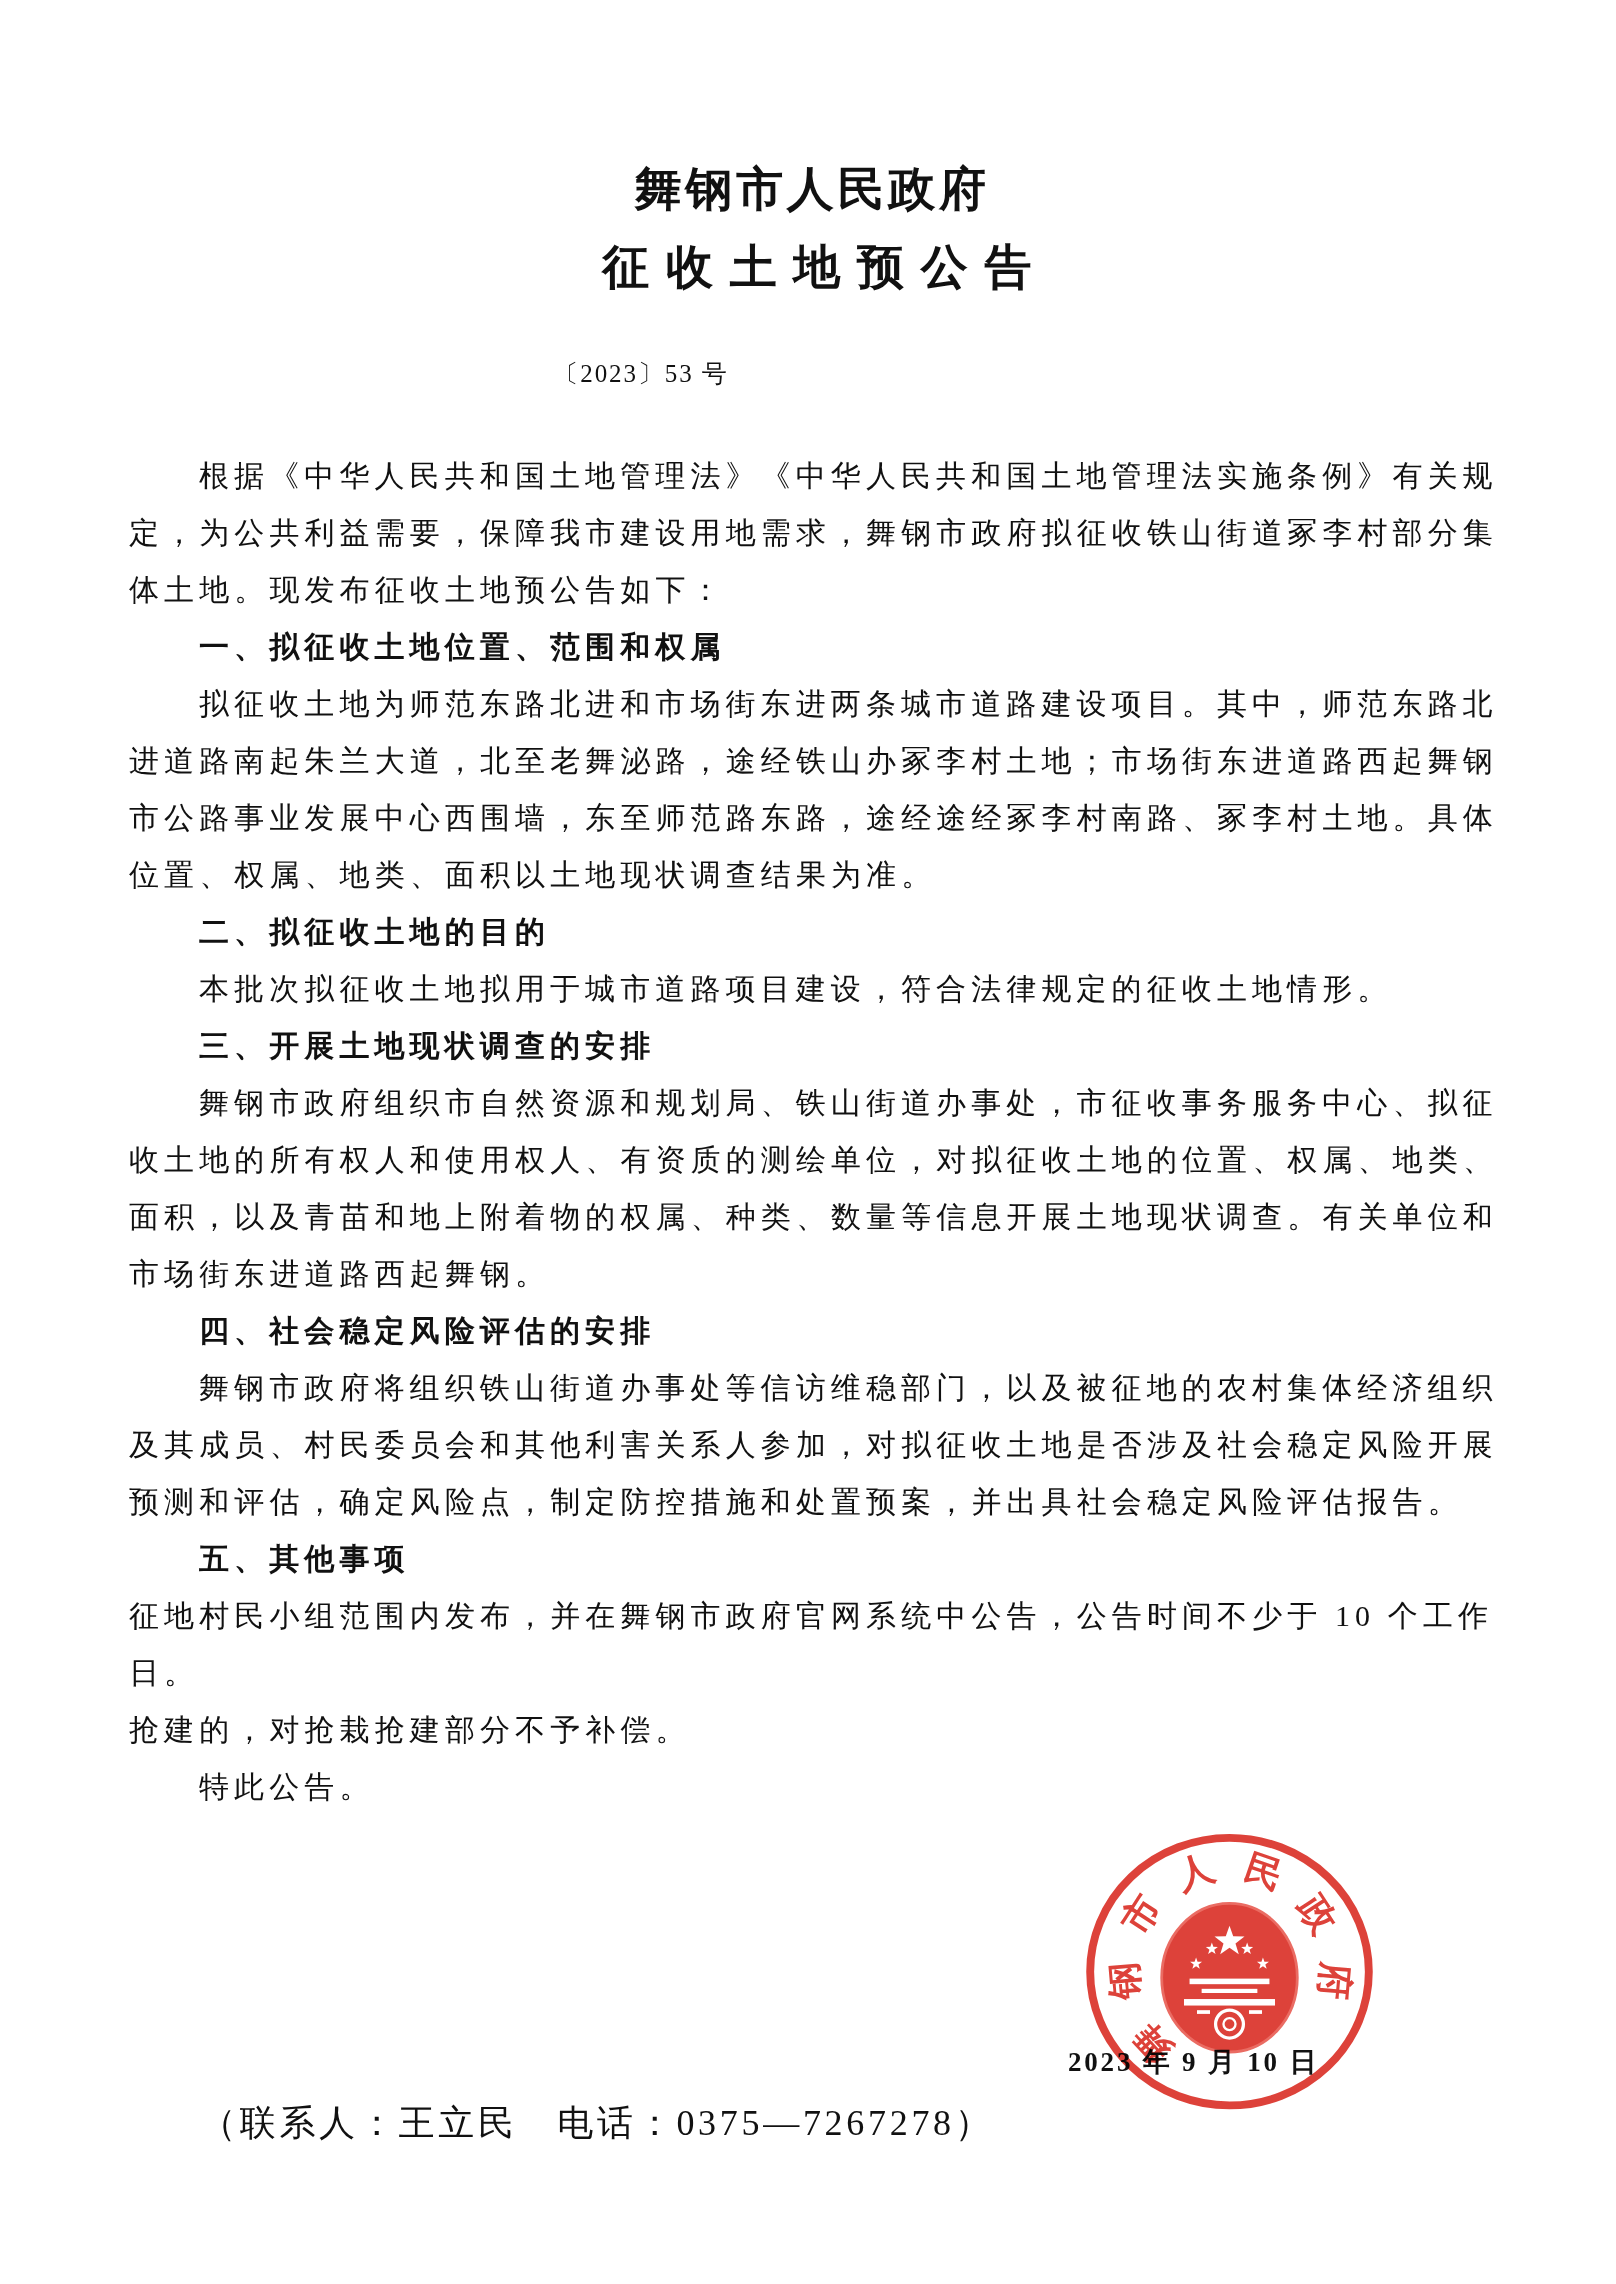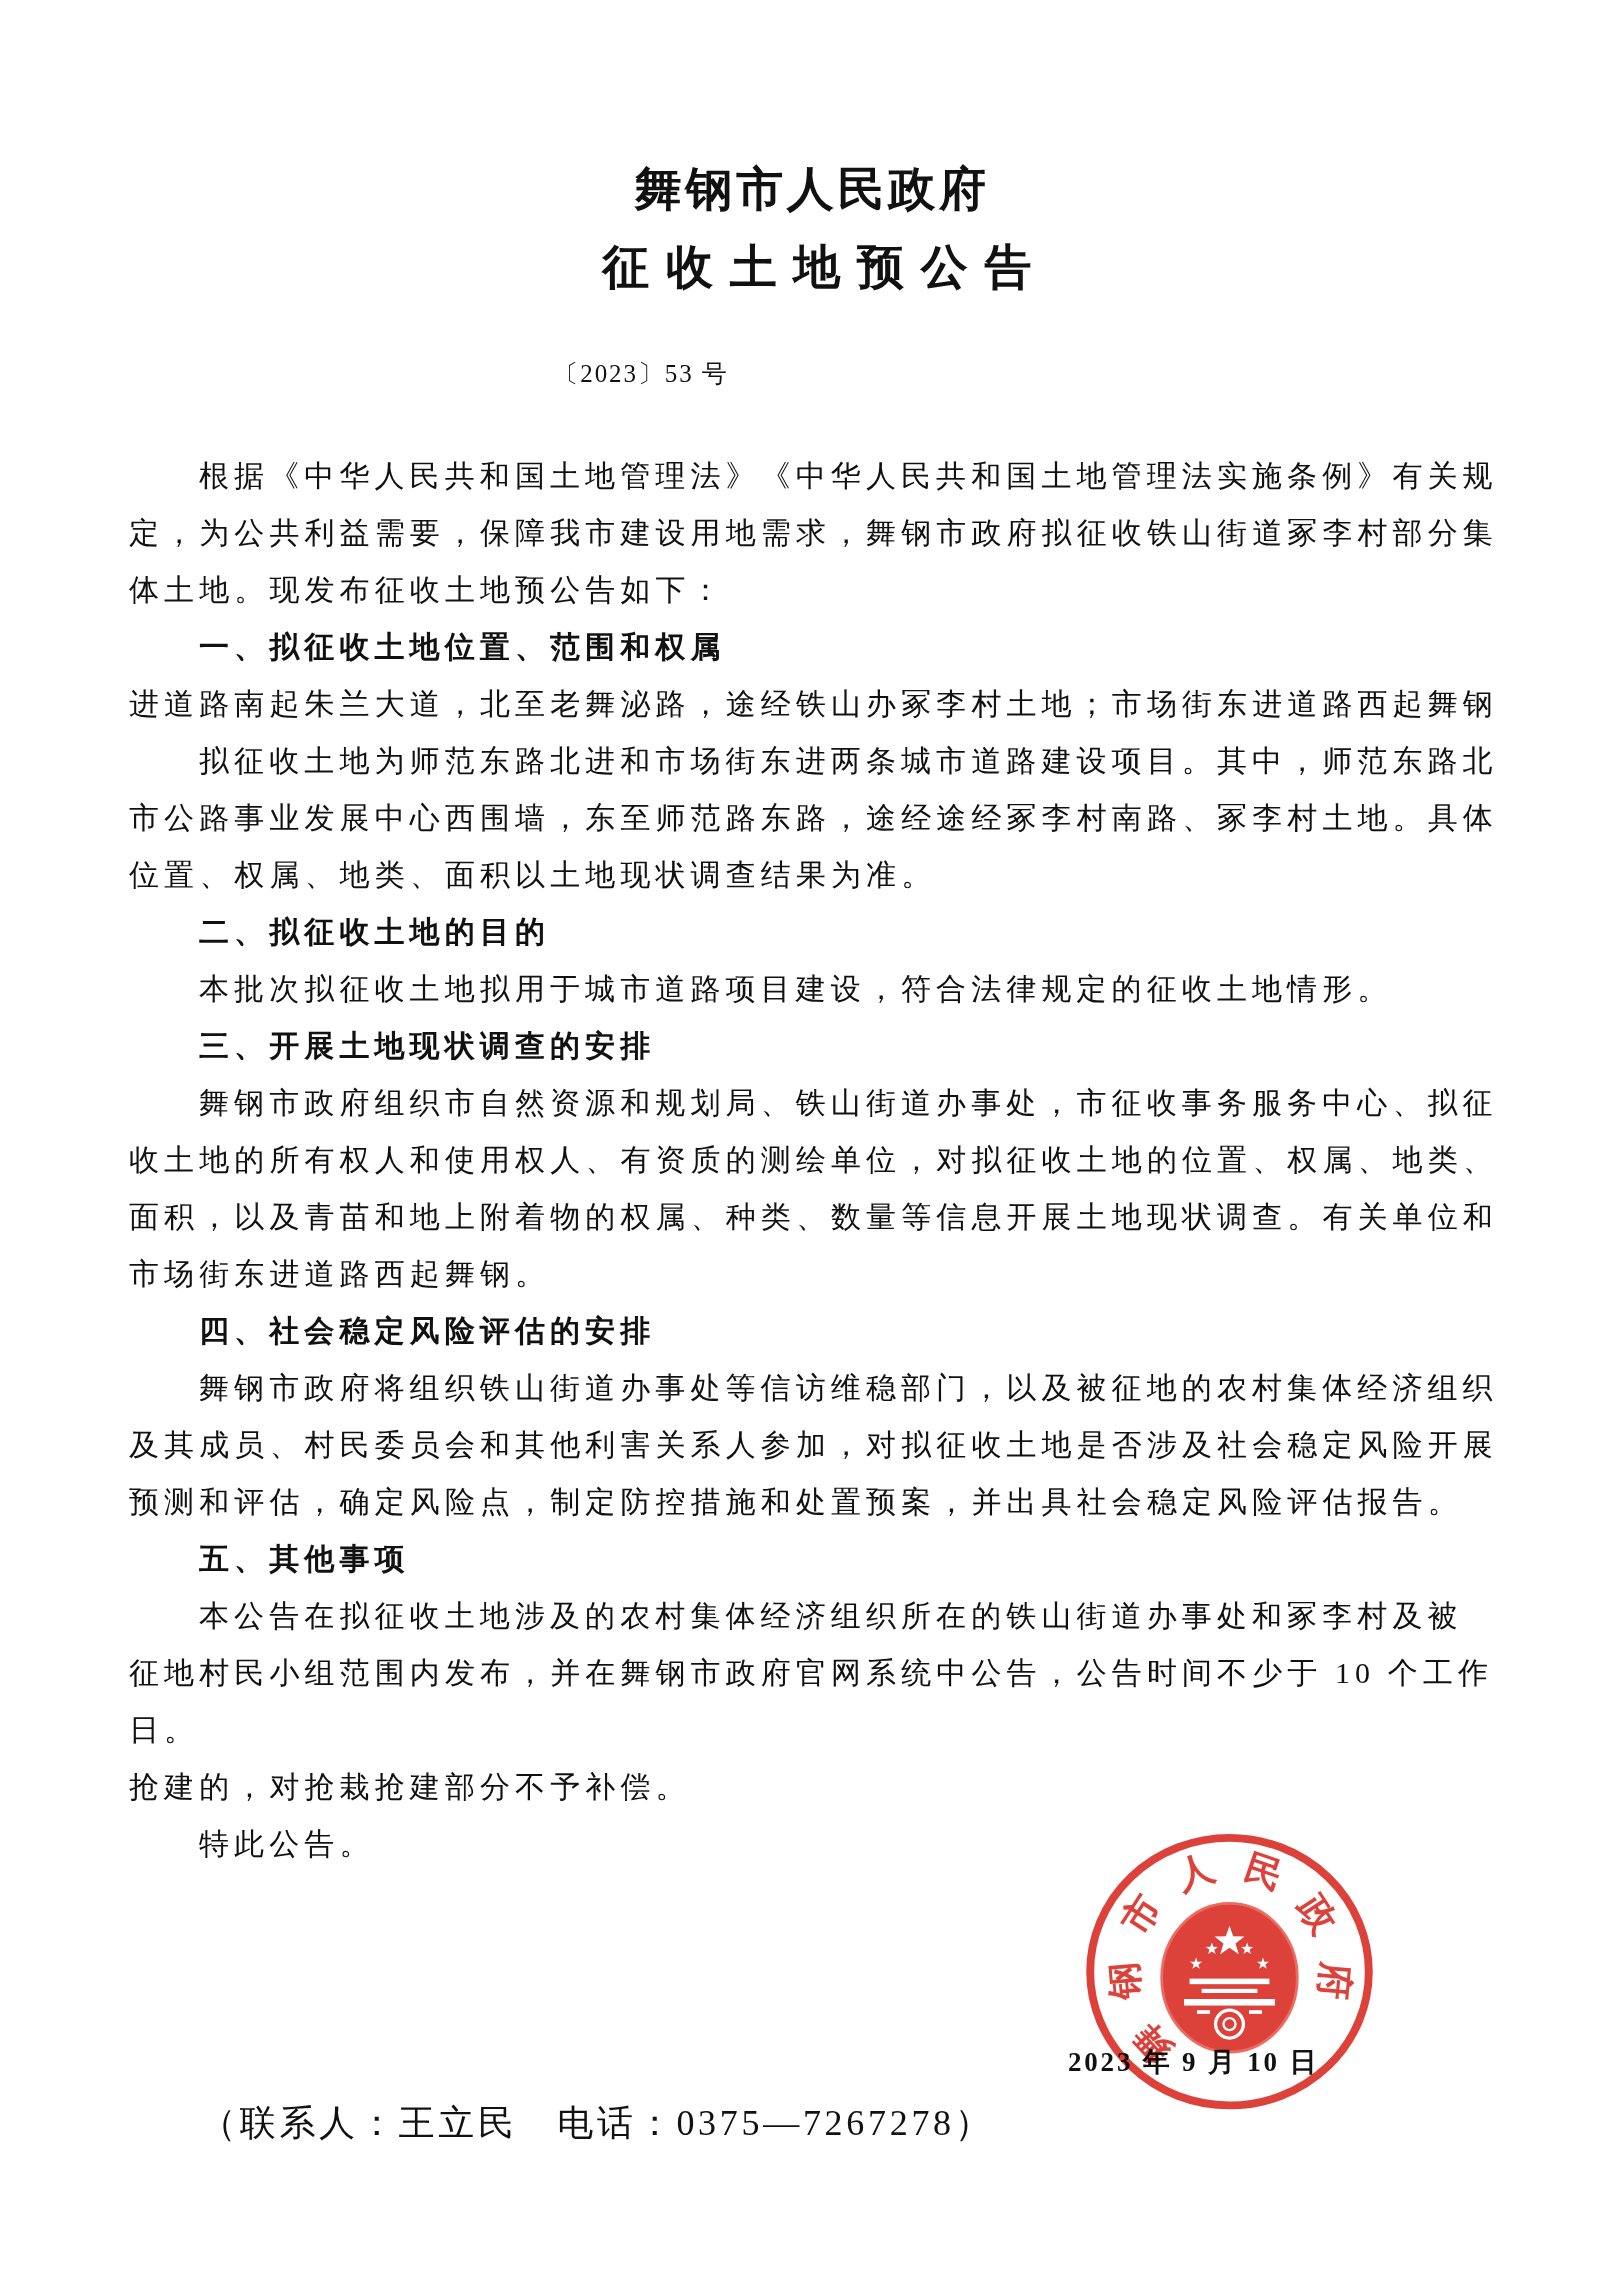--- a/index.html
+++ b/index.html
@@ -89,37 +89,36 @@
 
   <div class="doc-title t1">舞钢市人民政府</div>
   <div class="doc-title t2">征收土地预公告</div>
   <div class="doc-number">〔2023〕53 号</div>
 
   <div class="body-text">
     <div class="line indent">根据《中华人民共和国土地管理法》《中华人民共和国土地管理法实施条例》有关规</div>
     <div class="line">定，为公共利益需要，保障我市建设用地需求，舞钢市政府拟征收铁山街道冢李村部分集</div>
     <div class="line">体土地。现发布征收土地预公告如下：</div>
     <div class="line indent hd">一、拟征收土地位置、范围和权属</div>
+    <div class="line indent">拟征收土地为师范东路北进和市场街东进两条城市道路建设项目。其中，师范东路北</div>
     <div class="line">进道路南起朱兰大道，北至老舞泌路，途经铁山办冢李村土地；市场街东进道路西起舞钢</div>
-    <div class="line indent">拟征收土地为师范东路北进和市场街东进两条城市道路建设项目。其中，师范东路北</div>
     <div class="line">市公路事业发展中心西围墙，东至师范路东路，途经途经冢李村南路、冢李村土地。具体</div>
     <div class="line">位置、权属、地类、面积以土地现状调查结果为准。</div>
     <div class="line indent hd">二、拟征收土地的目的</div>
     <div class="line indent">本批次拟征收土地拟用于城市道路项目建设，符合法律规定的征收土地情形。</div>
     <div class="line indent hd">三、开展土地现状调查的安排</div>
     <div class="line indent">舞钢市政府组织市自然资源和规划局、铁山街道办事处，市征收事务服务中心、拟征</div>
     <div class="line">收土地的所有权人和使用权人、有资质的测绘单位，对拟征收土地的位置、权属、地类、</div>
     <div class="line">面积，以及青苗和地上附着物的权属、种类、数量等信息开展土地现状调查。有关单位和</div>
     <div class="line">市场街东进道路西起舞钢。</div>
     <div class="line indent hd">四、社会稳定风险评估的安排</div>
     <div class="line indent">舞钢市政府将组织铁山街道办事处等信访维稳部门，以及被征地的农村集体经济组织</div>
     <div class="line">及其成员、村民委员会和其他利害关系人参加，对拟征收土地是否涉及社会稳定风险开展</div>
     <div class="line">预测和评估，确定风险点，制定防控措施和处置预案，并出具社会稳定风险评估报告。</div>
     <div class="line indent hd">五、其他事项</div>
-    <div class="line indent">本公告在拟征收土地涉及的农村集体经济组织所在的铁山街道办事处和冢李村及被</div>
     <div class="line">征地村民小组范围内发布，并在舞钢市政府官网系统中公告，公告时间不少于 10 个工作</div>
     <div class="line">日。</div>
     <div class="line">抢建的，对抢栽抢建部分不予补偿。</div>
     <div class="line indent">特此公告。</div>
   </div>
 
   <div class="doc-date">2023 年 9 月 10 日</div>
   <div class="doc-contact">（联系人：王立民　电话：0375—7267278）</div>
 
   <svg class="seal" viewBox="0 0 652 618" xmlns="http://www.w3.org/2000/svg">

